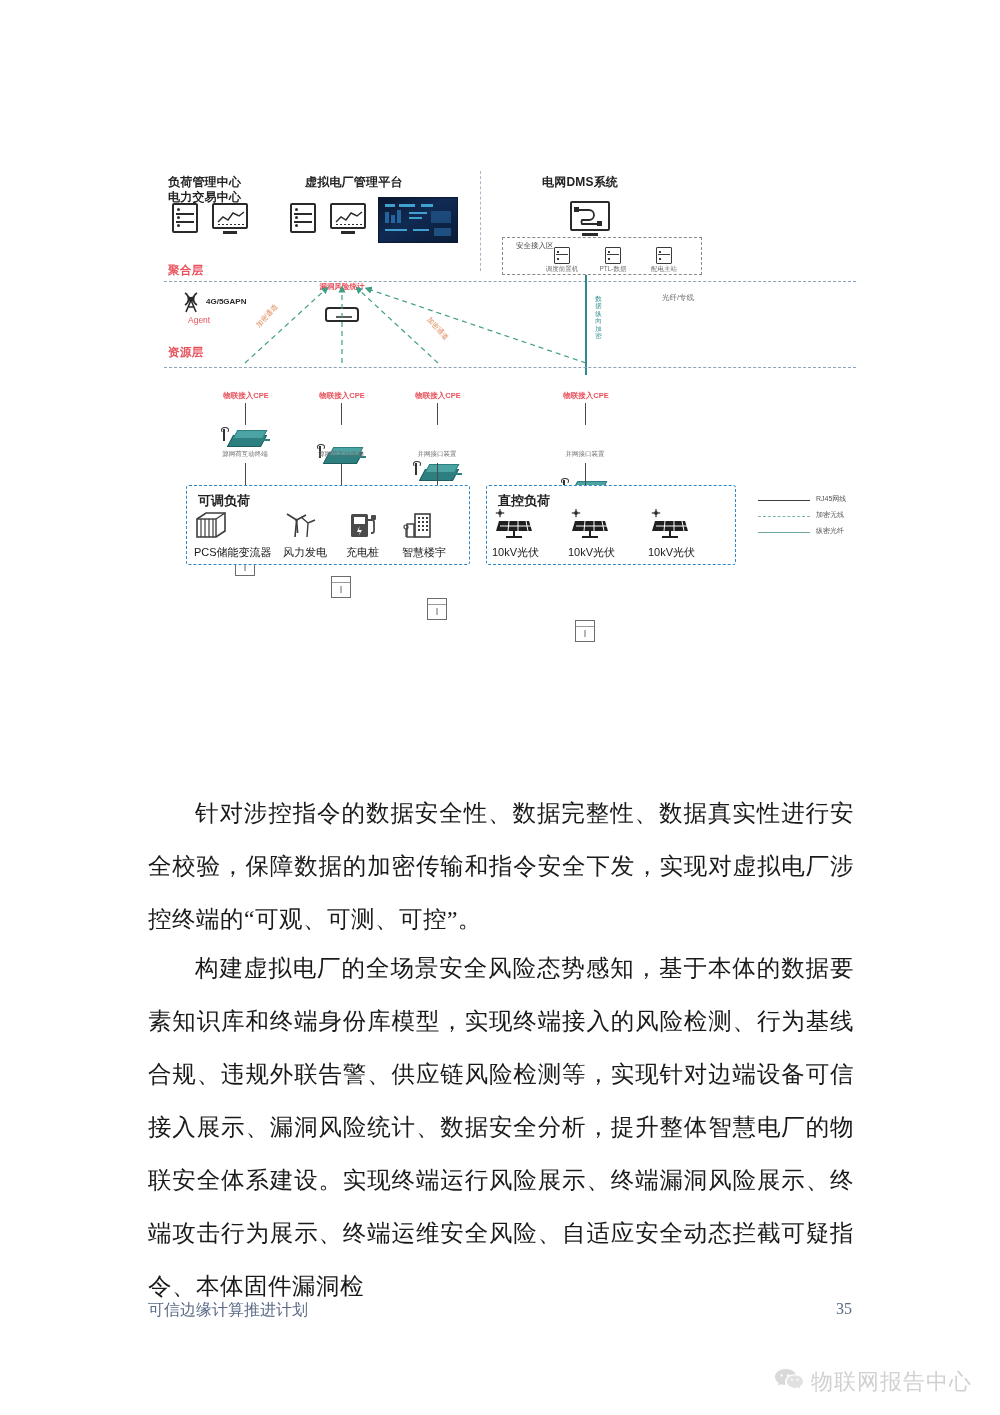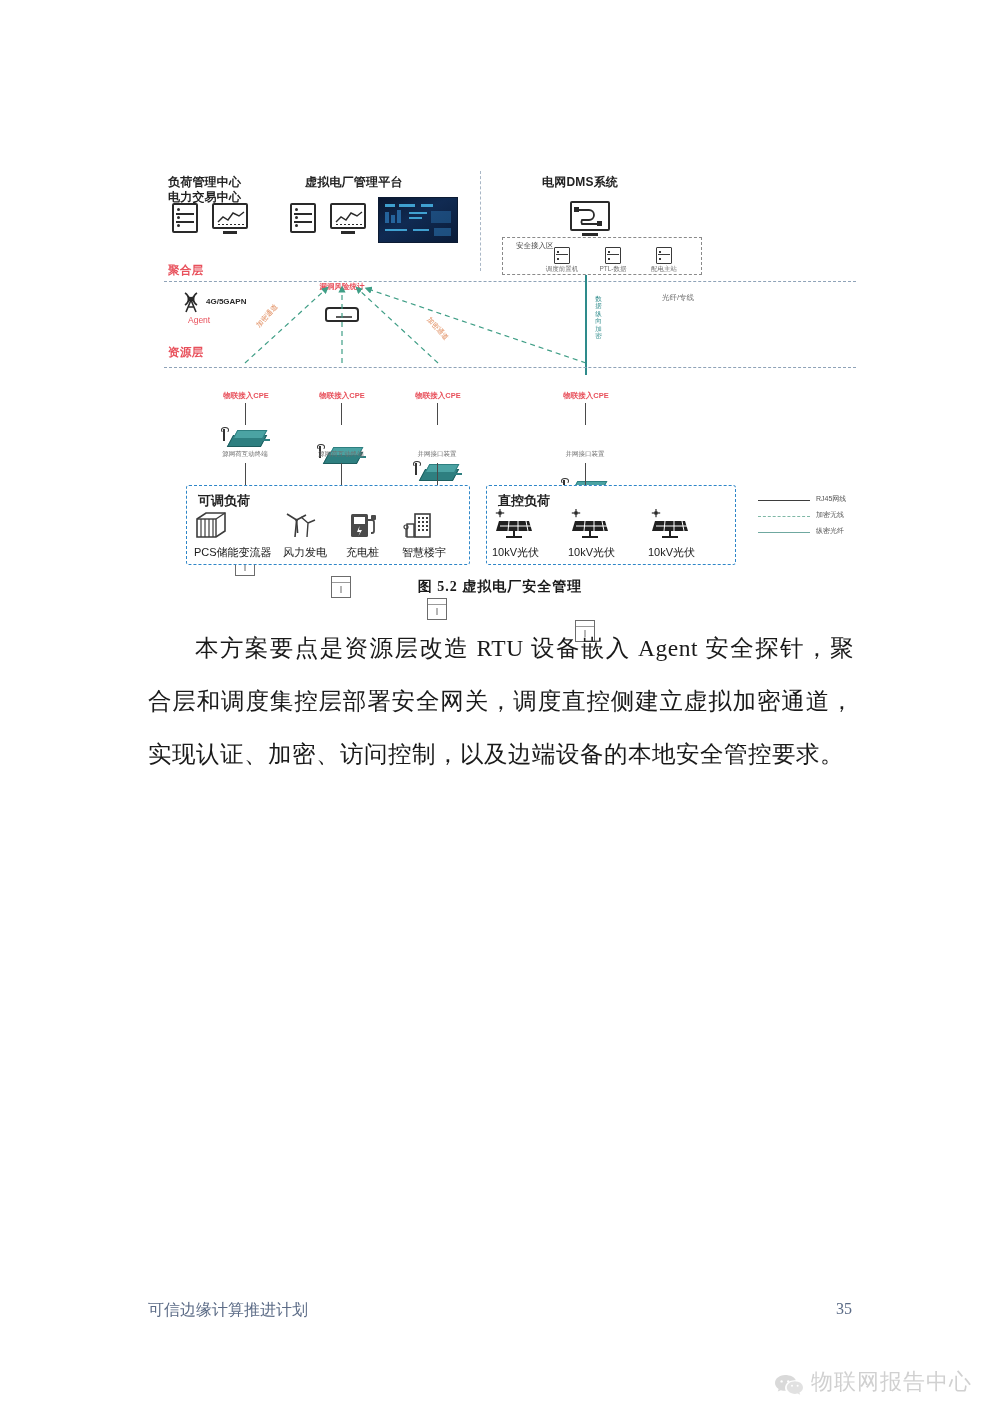--- a/index.html
+++ b/index.html
@@ -111,21 +111,21 @@
     text-indent:2em;letter-spacing:.5px;
   }
   #para1{top:622px;}
   #para2{top:787px;}
   #para3{top:942px;}
 
   
   .footer-left{position:absolute;left:148px;top:1300px;font-size:16px;color:#5b6b86;}
   .footer-page{position:absolute;right:148px;top:1300px;font-size:16px;color:#5b6b86;}
 
-  .watermark{position:absolute;right:28px;bottom:18px;display:flex;align-items:flex-end;gap:7px;opacity:.32;}
+  .watermark{position:absolute;right:28px;bottom:18px;display:flex;align-items:flex-start;gap:7px;opacity:.32;}
   .wm-text{font-size:22px;color:#6f6f6f;font-family:"Liberation Sans","DejaVu Sans",sans-serif;letter-spacing:1px;}
 </style>
 </head>
 <body>
 
 <div class="page">
 
 
   <div class="diagram">
 
@@ -443,23 +443,23 @@
         <div class="tx">加密无线</div>
       </div>
       <div class="legend-row">
         <div class="ln" style="border-top:1.8px solid #6fa8a0;"></div>
         <div class="tx">纵密光纤</div>
       </div>
     </div>
 
   </div>
 
-  <div class="fig-cap">图 5.2  虚拟电厂安全管理</div>
-
-  <div class="para" id="para1">本方案要点是资源层改造 RTU 设备嵌入 Agent 安全探针，聚合层和调度集控层部署安全网关，调度直控侧建立虚拟加密通道，实现认证、加密、访问控制，以及边端设备的本地安全管控要求。</div>
+
+  <div class="para" id="para2">针对涉控指令的数据安全性、数据完整性、数据真实性进行安全校验，保障数据的加密传输和指令安全下发，实现对虚拟电厂涉控终端的“可观、可测、可控”。</div>
+  <div class="para" id="para3">构建虚拟电厂的全场景安全风险态势感知，基于本体的数据要素知识库和终端身份库模型，实现终端接入的风险检测、行为基线合规、违规外联告警、供应链风险检测等，实现针对边端设备可信接入展示、漏洞风险统计、数据安全分析，提升整体智慧电厂的物联安全体系建设。实现终端运行风险展示、终端漏洞风险展示、终端攻击行为展示、终端运维安全风险、自适应安全动态拦截可疑指令、本体固件漏洞检</div>
 
   <div class="footer-left">可信边缘计算推进计划</div>
   <div class="footer-page">35</div>
 
   <div class="watermark">
     <svg width="30" height="24" viewBox="0 0 30 24">
       <path d="M11 2 C5.2 2 1 5.7 1 10 c0 2.4 1.4 4.6 3.6 6 L3.8 18.6 6.8 17.2 c1.3 .4 2.7 .6 4.2 .6 .3 0 .6 0 .9 0 C11.3 16.9 11 15.9 11 14.9 11 10.6 15.3 7.2 20.6 7.2 c .4 0 .8 0 1.2 .1 C20.9 4.2 16.4 2 11 2 z" fill="#8a8a8a"></path>
       <path d="M29 14.6 c0-3.5-3.6-6.3-8.1-6.3 -4.5 0-8.1 2.8-8.1 6.3 0 3.5 3.6 6.3 8.1 6.3 .9 0 1.9-.1 2.7-.4 l2.6 1.2 -.7-2.2 C28 18.3 29 16.6 29 14.6 z" fill="#a5a5a5"></path>
       <circle cx="7.6" cy="8.4" r="1.2" fill="#ffffff"></circle>
       <circle cx="14.2" cy="8.4" r="1.2" fill="#ffffff"></circle>

